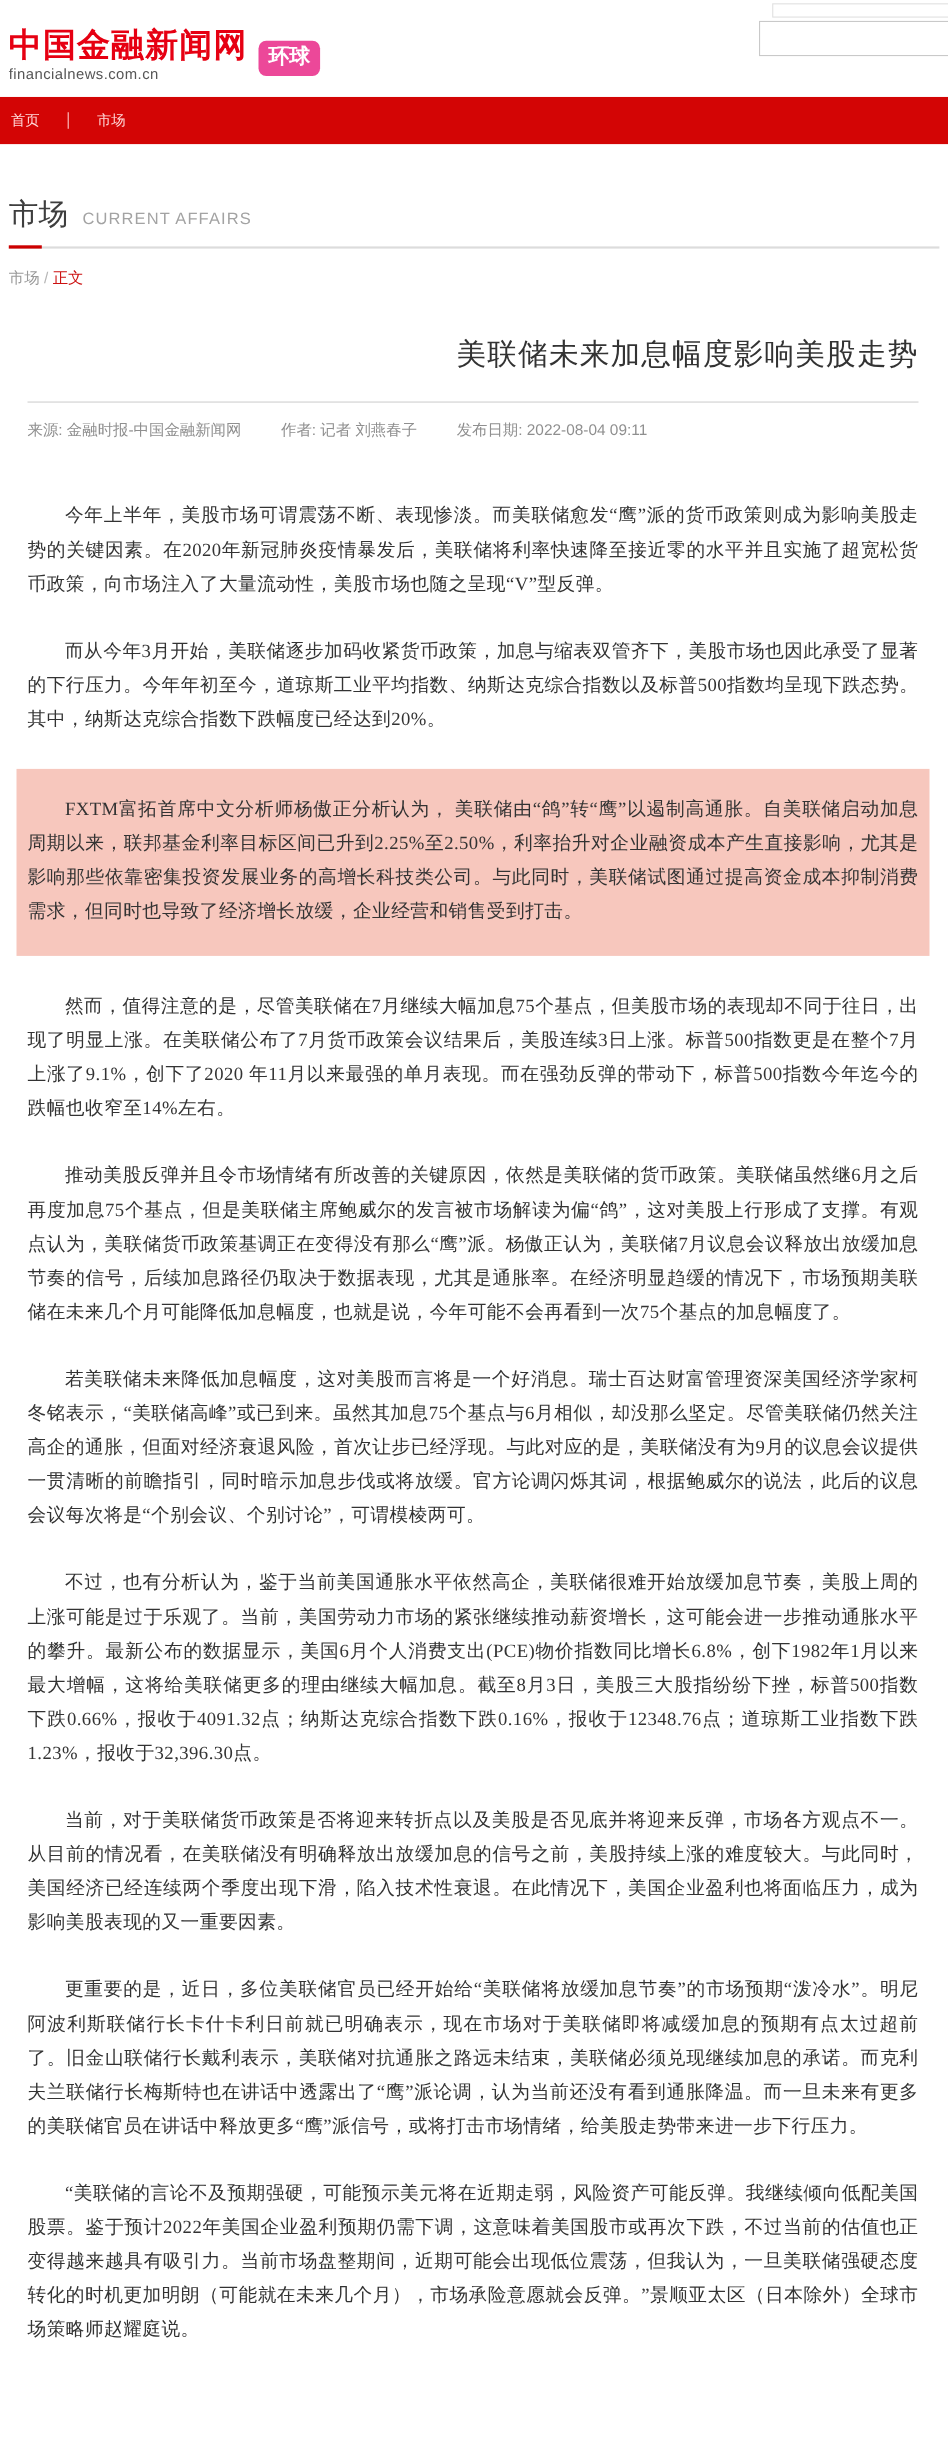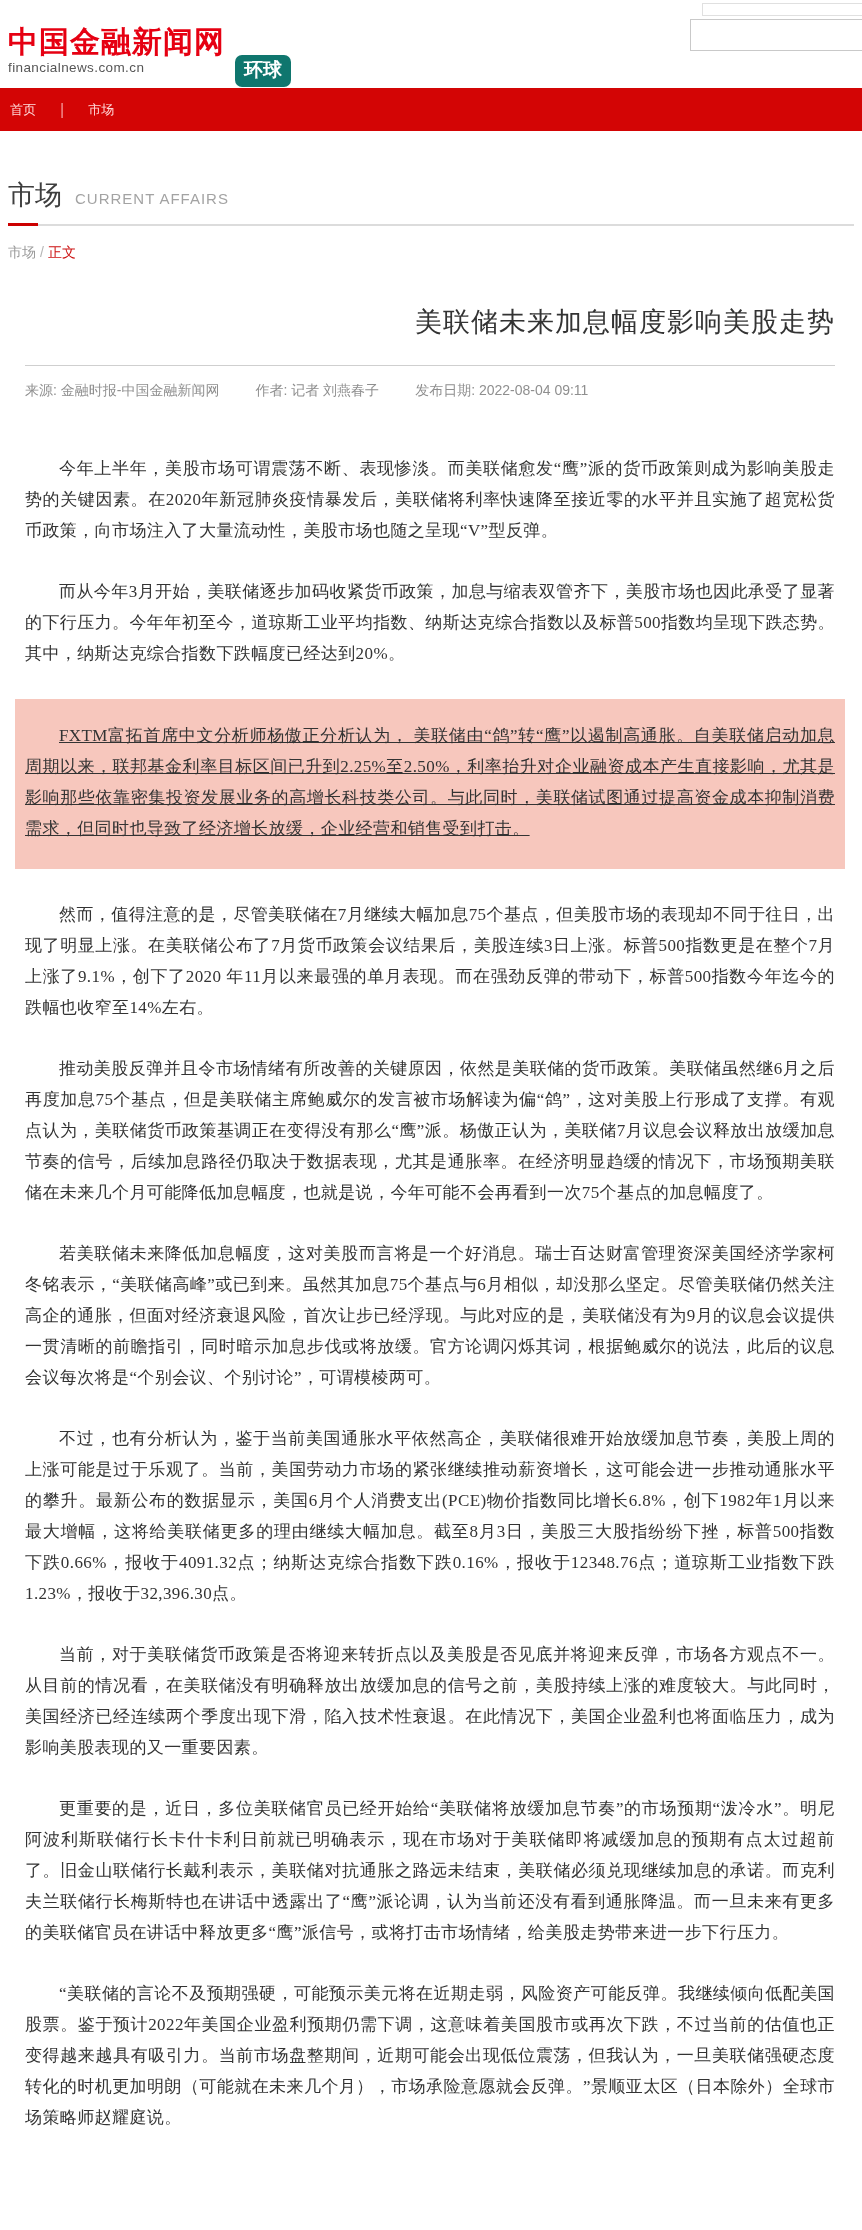--- a/index.html
+++ b/index.html
@@ -5,21 +5,21 @@
   * { box-sizing: border-box; }
   html, body { margin: 0; padding: 0; background: #ffffff; }
   body { font-family: "Liberation Sans", "DejaVu Sans", sans-serif; color: #333; }
   .page { position: relative; width: 862px; min-height: 2230px; overflow: hidden; background: #fff; }
 
   
   .site-header { position: relative; height: 88px; background: #fff; }
   .logo-block { position: absolute; left: 8px; top: 27px; display: flex; align-items: flex-start; }
   .logo-cn { color: #e60012; font-size: 30px; font-weight: bold; letter-spacing: 1px; line-height: 1.0; cursor: pointer; }
   .logo-en { color: #565656; font-size: 13.5px; margin-top: 3px; letter-spacing: .4px; }
-  .badge { background: #0f766e; color: #fff; font-size: 19px; font-weight: bold; padding: 5px 9px 6px; border-radius: 7px; margin-left: 10px; margin-top: 28px; line-height: 1.1; cursor: pointer; }
+  .badge { background: #ec4899; color: #fff; font-size: 19px; font-weight: bold; padding: 5px 9px 6px; border-radius: 7px; margin-left: 10px; margin-top: 10px; line-height: 1.1; cursor: pointer; }
   .search-top  { position: absolute; left: 702px; top: 3px;  width: 260px; height: 13px; border: 1px solid #e0e0e0; background: #fff; outline: none; }
   .search-main { position: absolute; left: 690px; top: 19px; width: 260px; height: 32px; border: 1px solid #c9c9c9; background: #fff; outline: none; font-size: 15px; padding: 0 8px; }
 
   
   .main-nav { height: 43px; background: #d30505; display: flex; align-items: center; padding-left: 10px; }
   .main-nav a { color: #ffd9d9; font-size: 13px; text-decoration: none; cursor: pointer; }
   .nav-divider { color: #f59a9a; margin: 0 24px; font-size: 16px; }
 
   
   .content { padding: 0 8px 30px; }
@@ -35,21 +35,21 @@
   .bc-cur { color: #cc1111; }
 
   article { padding: 0 19px 0 17px; }
   .title { margin: 42px 0 0; text-align: right; font-size: 27px; color: #333; font-weight: 400; letter-spacing: 1px; font-family: "Liberation Sans", "DejaVu Sans", sans-serif; }
   .title-divider { margin-top: 25px; border-top: 1px solid #cfcfcf; }
   .meta { margin-top: 16px; font-size: 14px; color: #8f8f8f; display: flex; }
   .meta-item { margin-right: 36px; white-space: nowrap; }
 
   .body { margin-top: 53px; font-family: "Liberation Serif", "DejaVu Serif", serif; font-size: 17px; line-height: 31px; color: #333; text-align: justify; }
   .body p { margin: 0 0 30px; text-indent: 2em; letter-spacing: .4px; }
-  .body p.highlight { background: #f7c7bd; padding: 21px 10px 25px; margin: 4px -10px 30px; text-decoration: underline; }
+  .body p.highlight { background: #f7c7bd; padding: 21px 10px 25px; margin: 4px -10px 30px; }
 </style>
 </head>
 <body>
 
 <div class="page">
 
   <header class="site-header">
     <div class="logo-block">
       <div>
         <div class="logo-cn">中国金融新闻网</div>

